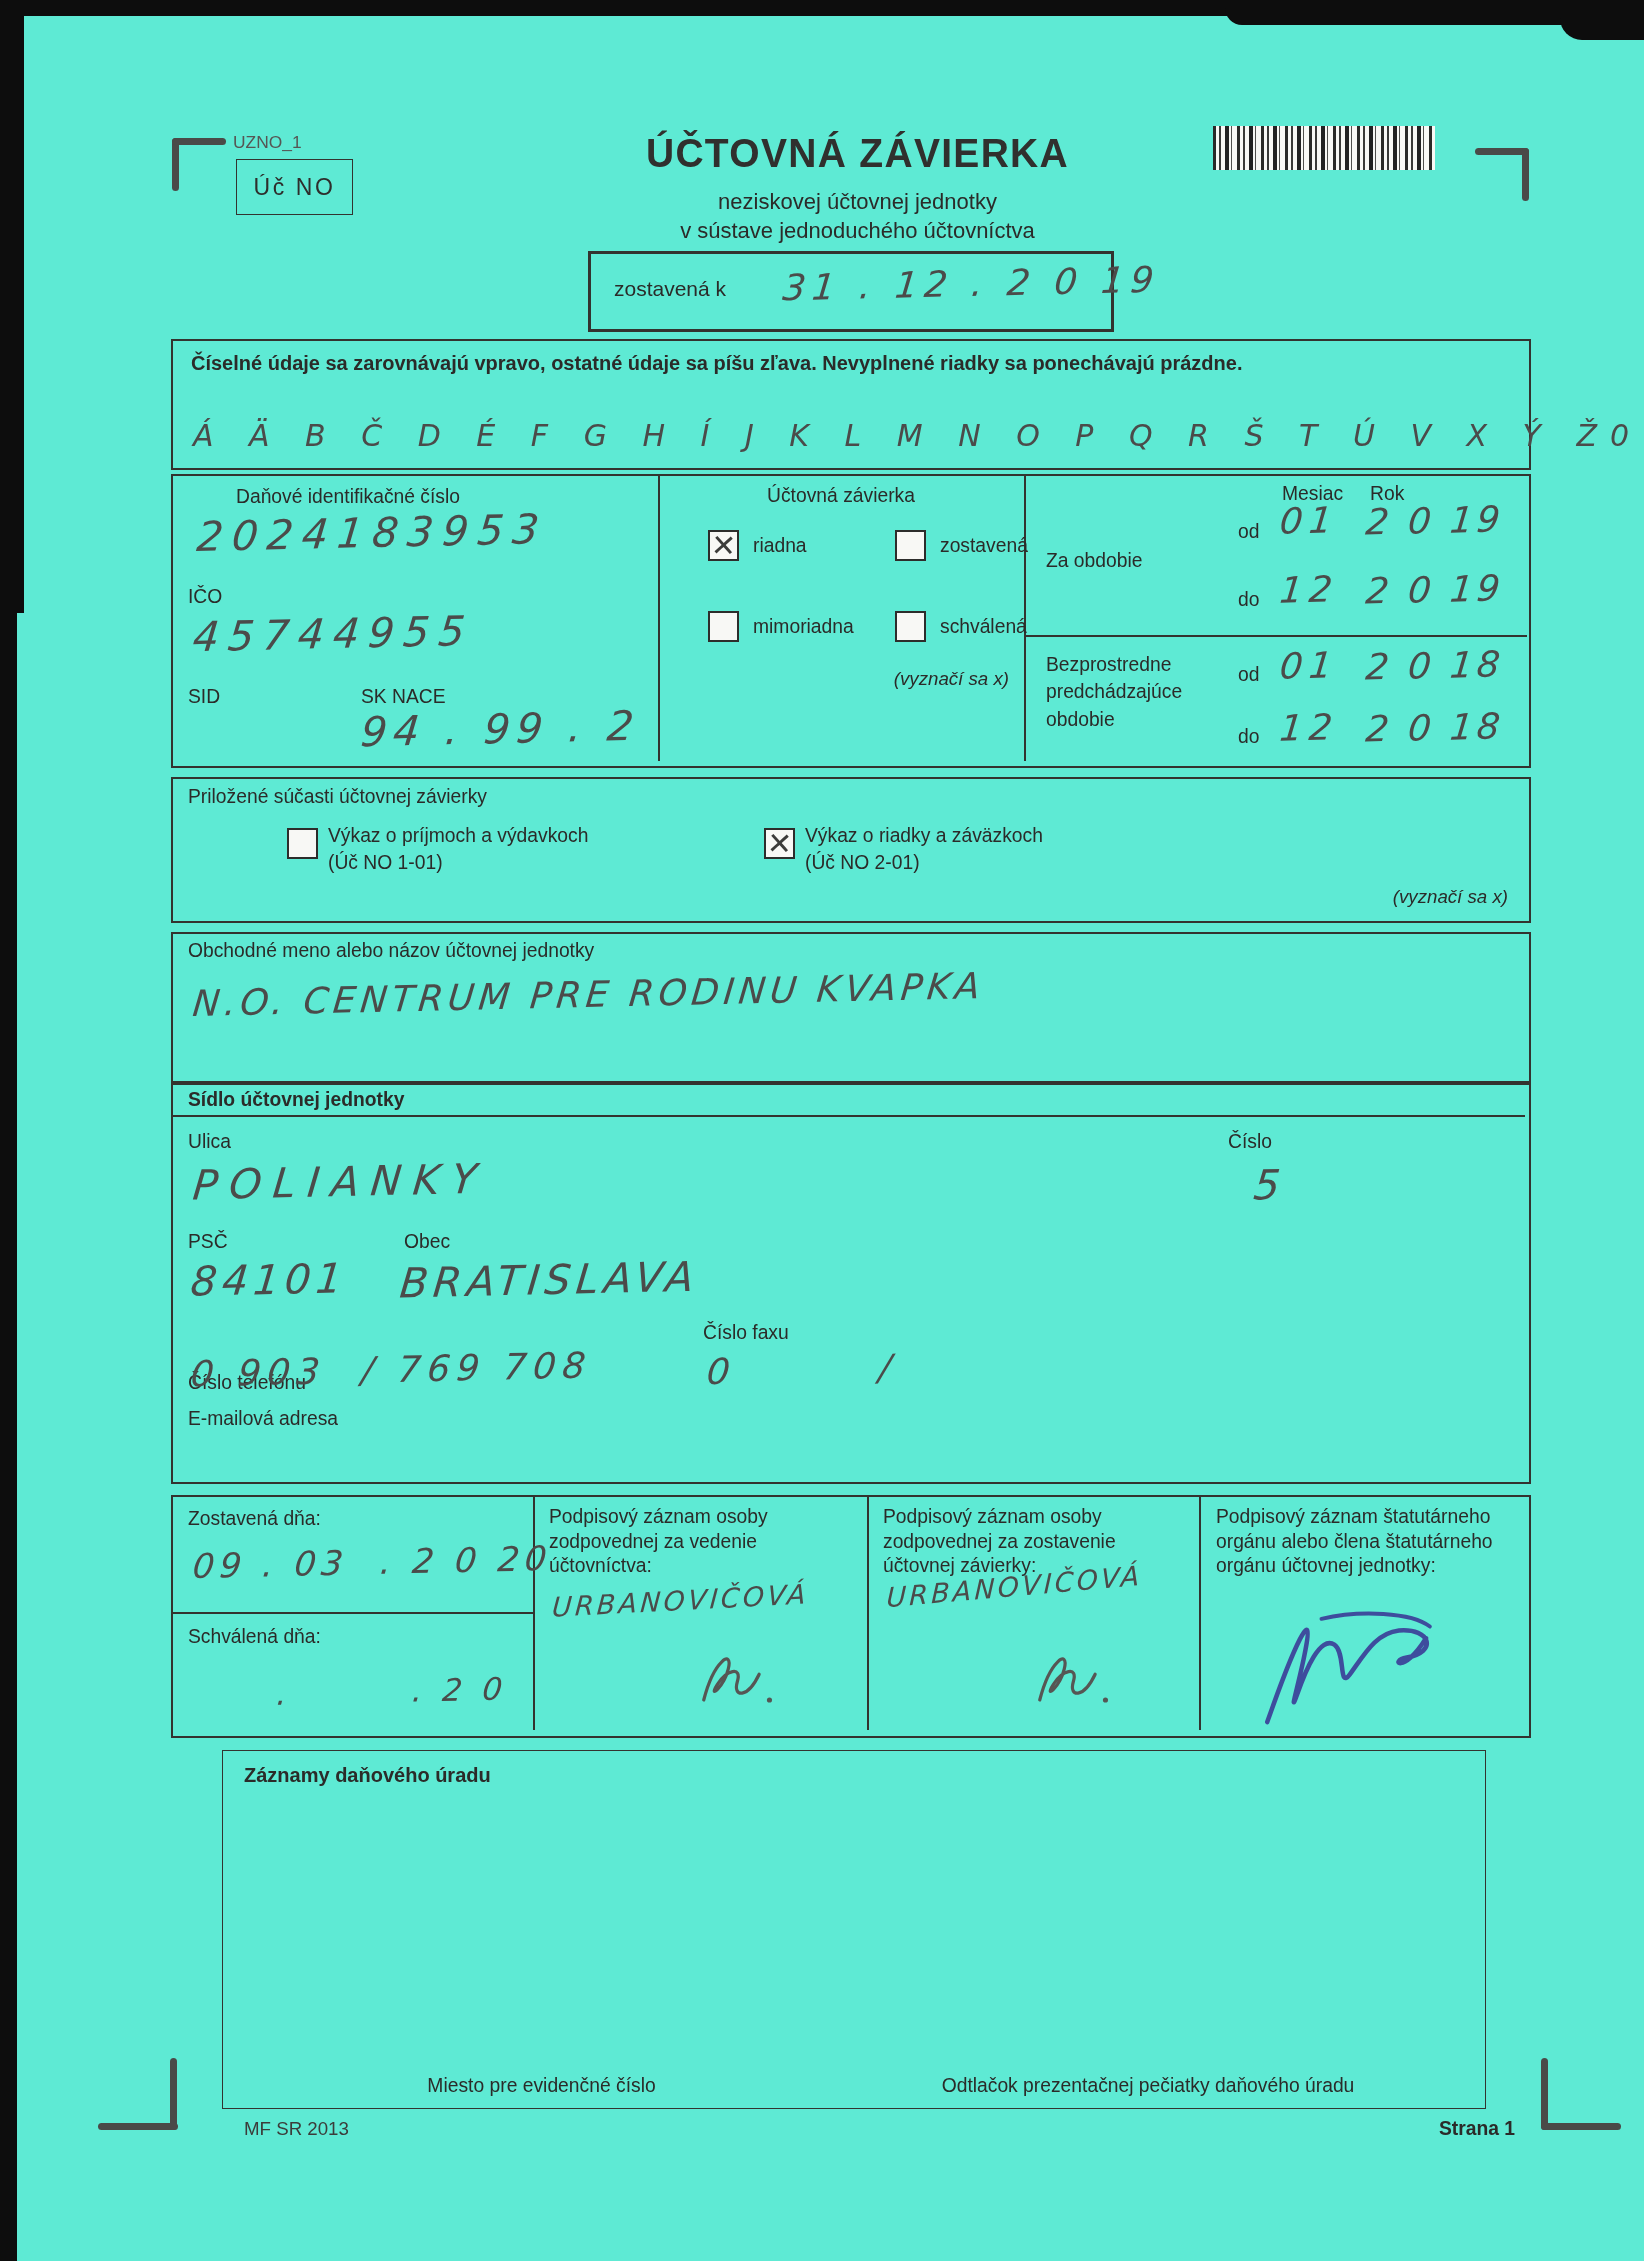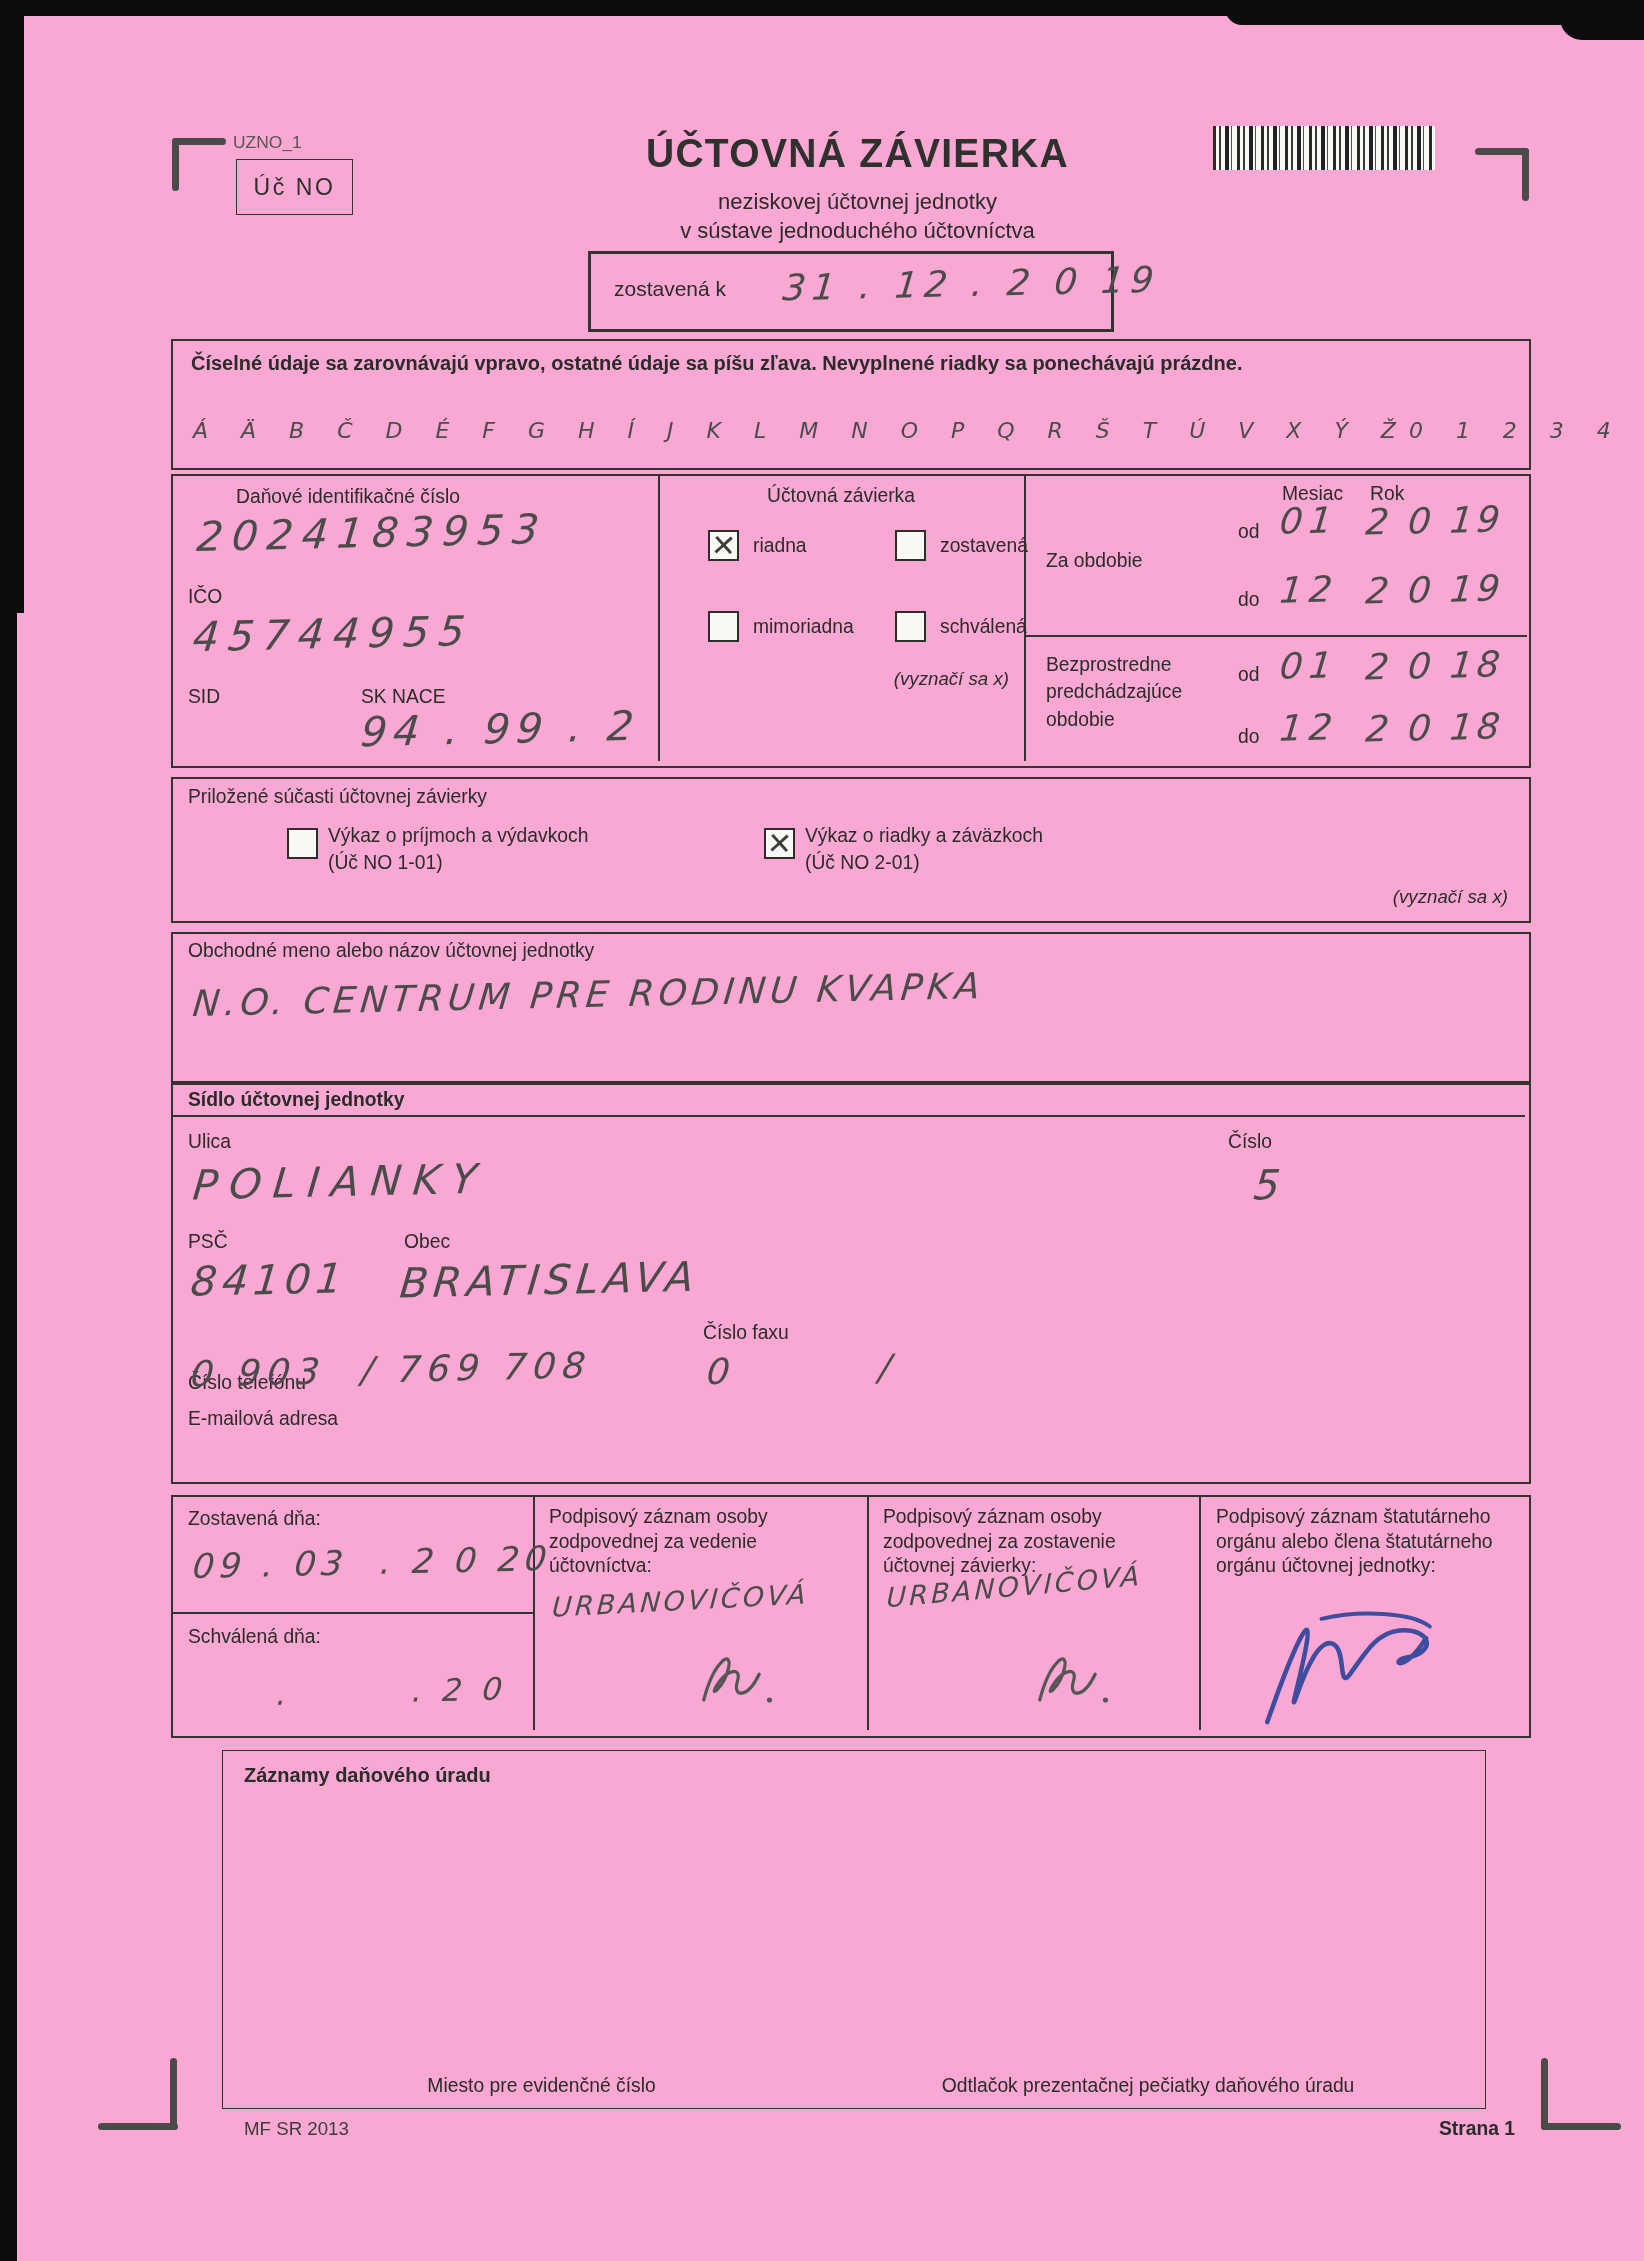--- a/index.html
+++ b/index.html
@@ -1,16 +1,16 @@
 <!DOCTYPE html>
 <html style="font-size:10.3px"><head>
 <meta charset="utf-8">
 <style>
   html,body{margin:0;padding:0;background:#e9e9e6;}
-  #page{position:relative;width:1644px;height:2261px;background:#f9a8d4;overflow:hidden;
+  #page{position:relative;width:1644px;height:2261px;background:#5eead4;overflow:hidden;
         font-family:"Liberation Sans",sans-serif;color:#262625;}
   
   .scanband{position:absolute;background:#0d0d0d;}
   
   .lbl{position:absolute;font-size:19.3px;line-height:1.28;color:#2b2b29;}
   .b{font-weight:bold;}
   .it{font-style:italic;}
   .ctr{text-align:center;}
   
   .box{position:absolute;border:2.6px solid #33332f;}
@@ -65,21 +65,21 @@
 
   <div class="mark-h" style="left:1475px;top:148px;width:54px;"></div>
   <div class="mark-v" style="left:1522px;top:148px;height:53px;"></div>
 
   <div class="box" style="left:588px;top:251px;width:520px;height:75px;border-width:3.9px;"></div>
   <div class="lbl" style="left:614px;top:276px;font-size:21px;">zostavená k</div>
   <div class="hw hw-med" style="left:783px;top:263px;">31 . 12 . 2 0 19</div>
 
   <div class="box" style="left:171px;top:339px;width:1356px;height:127px;"></div>
   <div class="lbl b" style="left:191px;top:351px;width:1315px;font-size:20px;">Číselné údaje sa zarovnávajú vpravo, ostatné údaje sa píšu zľava. Nevyplnené riadky sa ponechávajú prázdne.</div>
-  <div class="hw" style="left:193px;top:418px;width:1309px;font-size:22px;letter-spacing:13px;transform:none;display:flex;justify-content:space-between;">
+  <div class="hw" style="left:193px;top:418px;width:1309px;font-size:30px;letter-spacing:13px;transform:none;display:flex;justify-content:space-between;">
     <span>Á Ä B Č D É F G H Í J K L M N O P Q R Š T Ú V X Ý Ž</span>
     <span>0 1 2 3 4 5 6 7 8 9</span>
   </div>
 
   <div class="box" style="left:171px;top:474px;width:1356px;height:290px;"></div>
   <div class="vline" style="left:658px;top:476px;height:285px;"></div>
   <div class="vline" style="left:1024px;top:476px;height:285px;"></div>
 
   <div class="lbl" style="left:188px;top:485px;margin-left:48px;">Daňové identifikačné číslo</div>
   <div class="hw hw-big" style="left:197px;top:509px;">2024183953</div>

